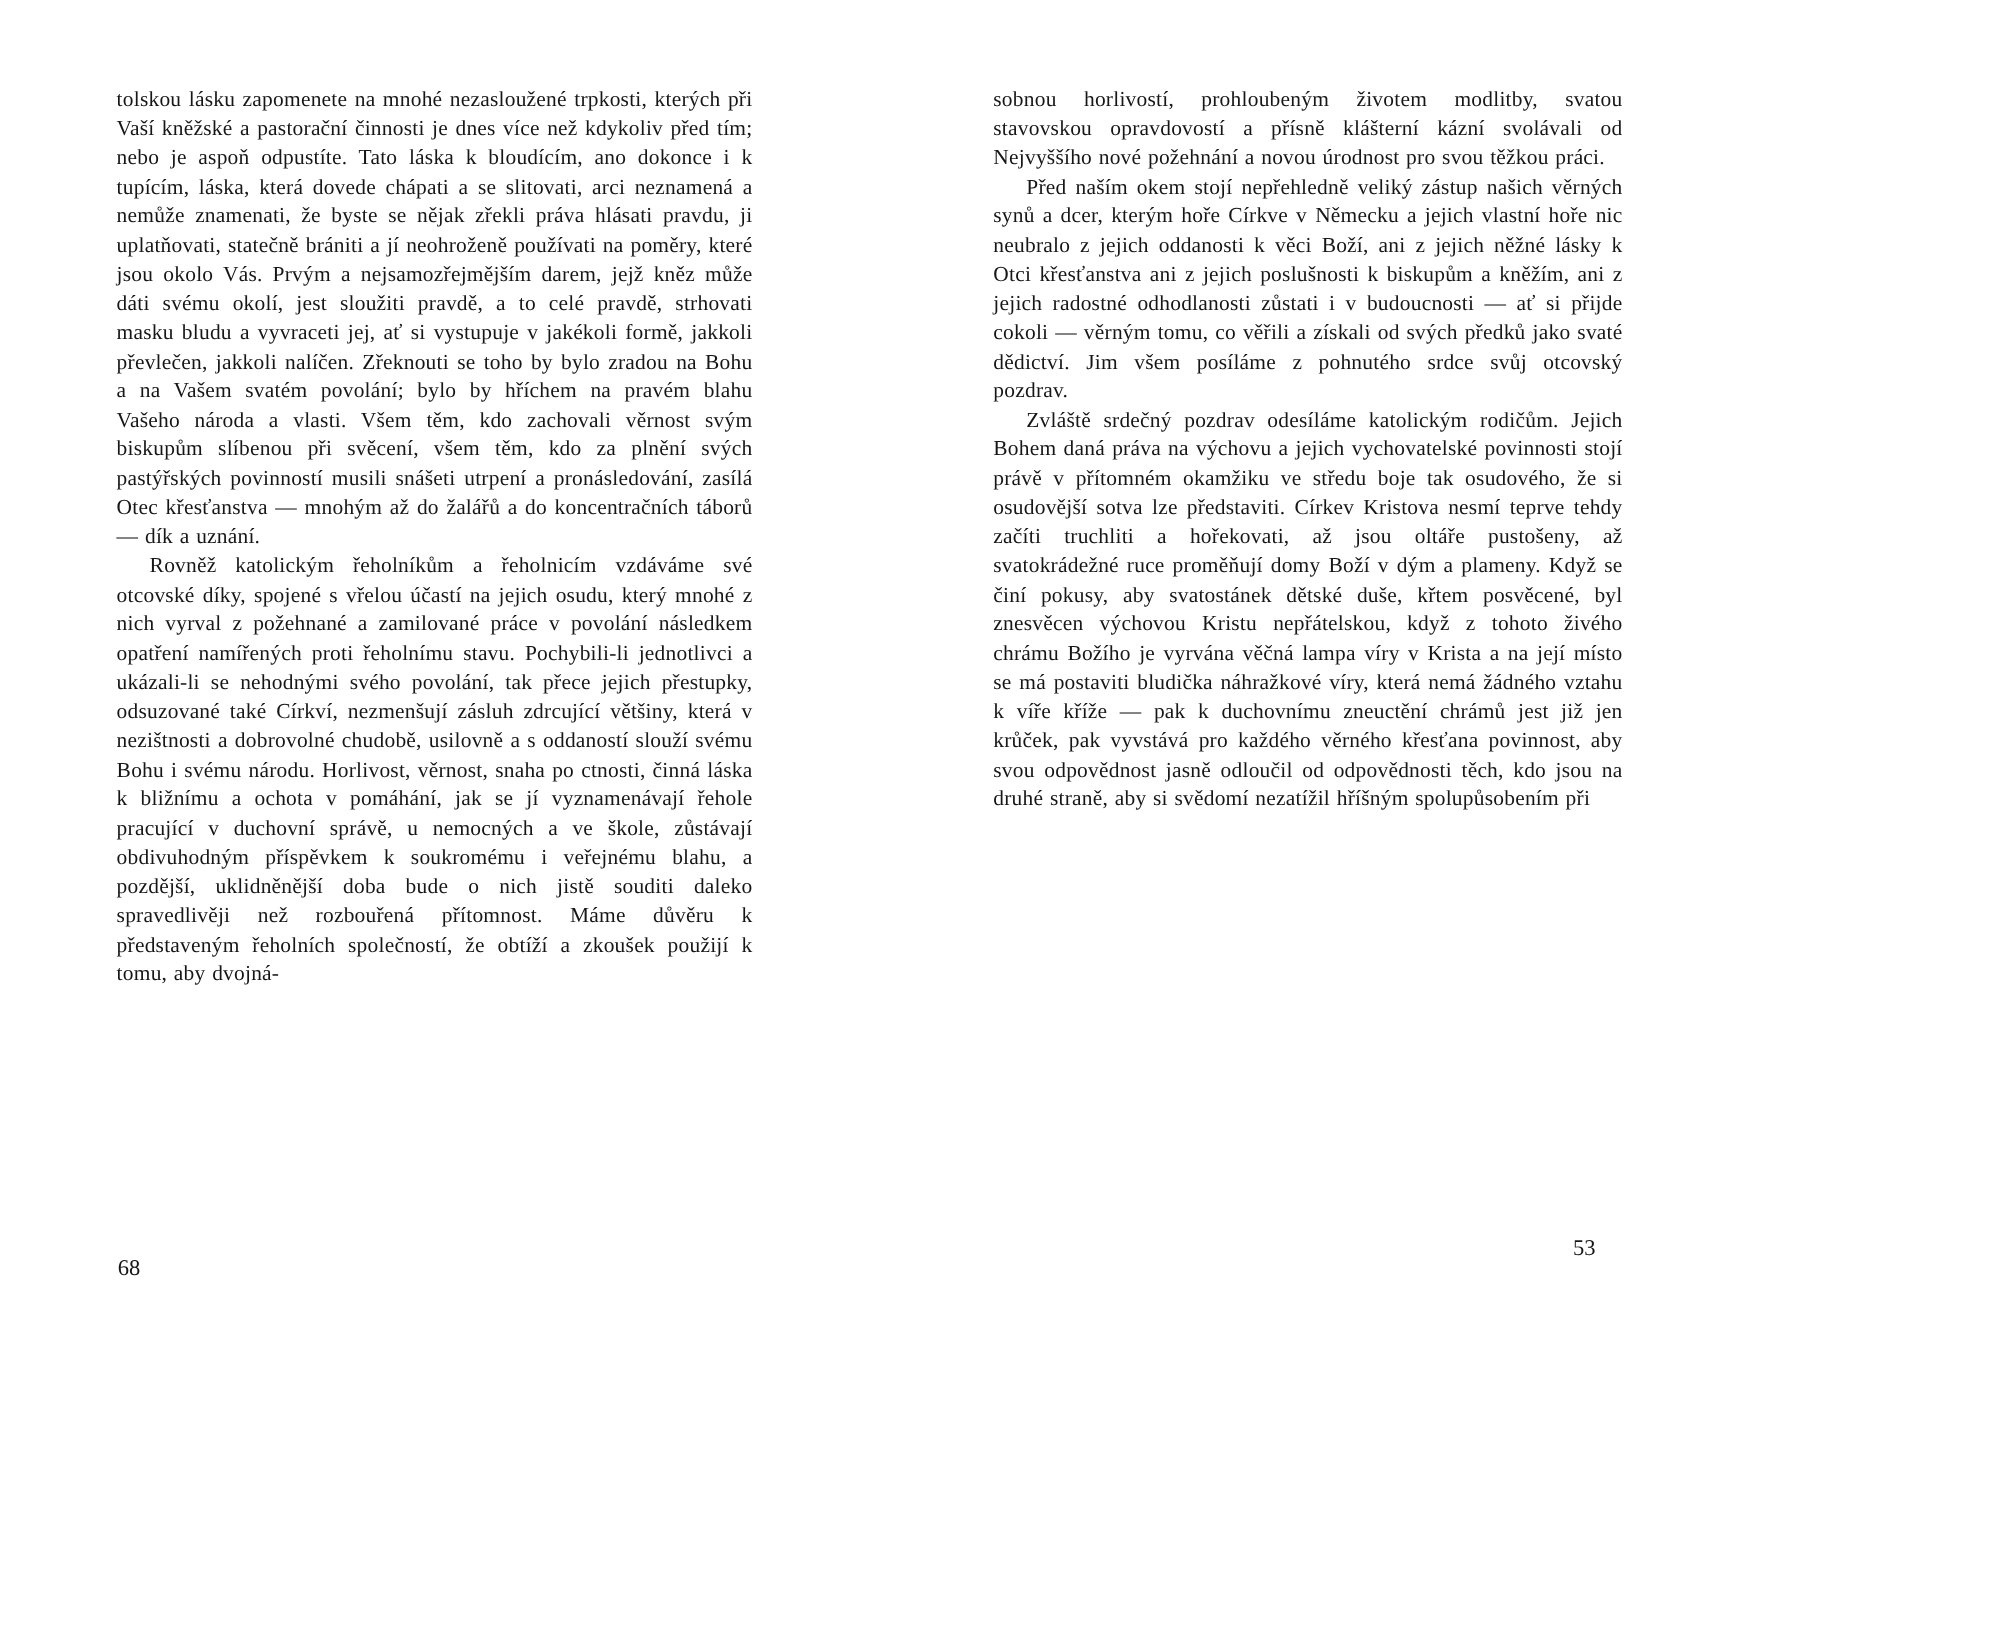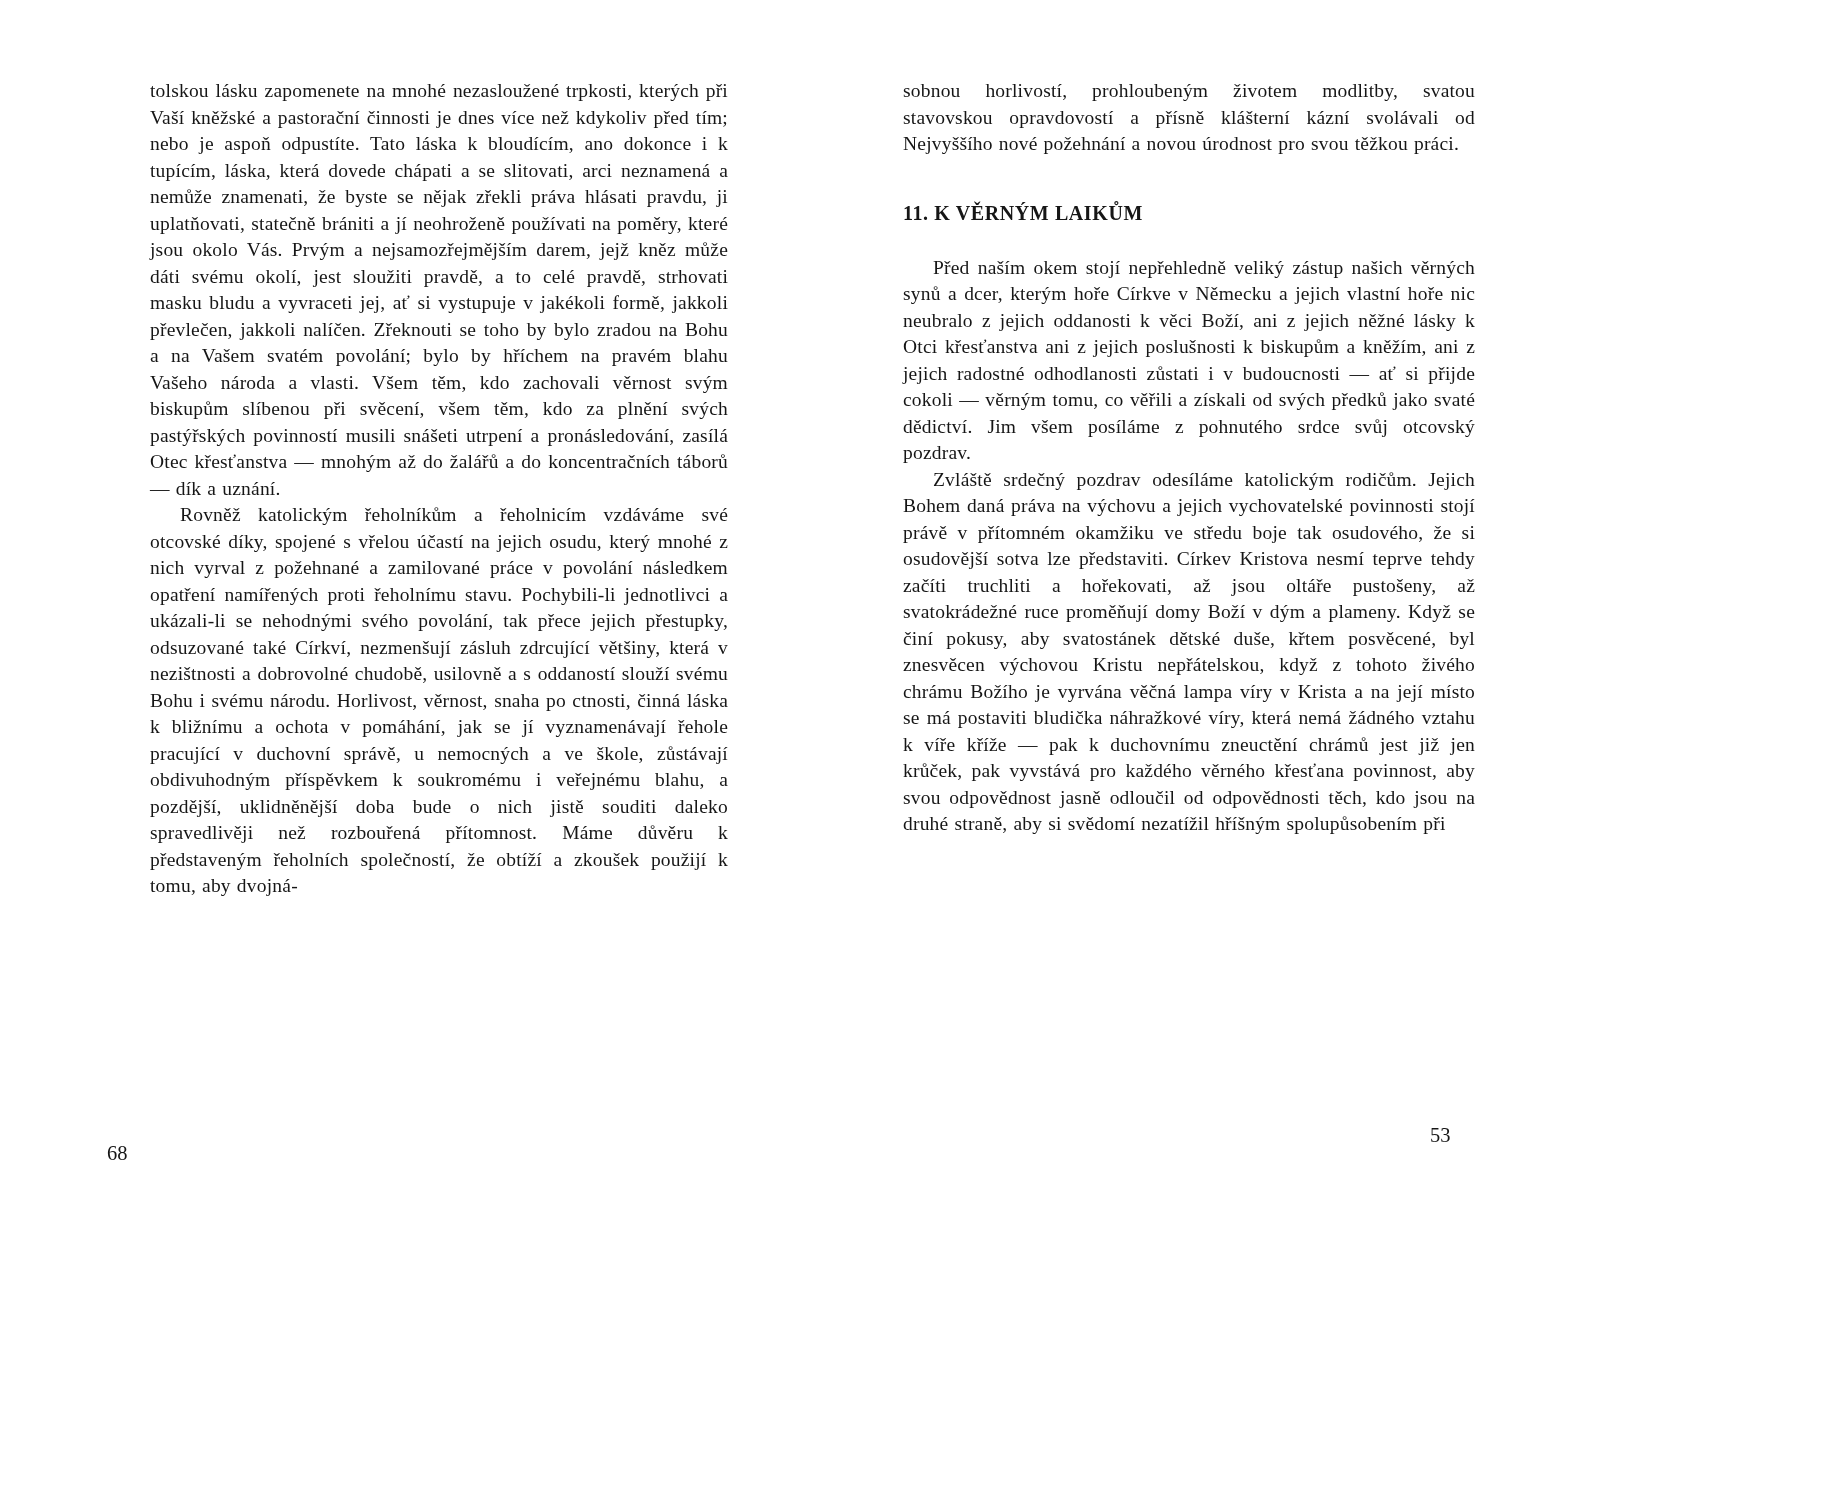--- a/index.html
+++ b/index.html
@@ -13,21 +13,21 @@
     height: 1500px;
     background: #ffffff;
     font-family: "Liberation Serif", "DejaVu Serif", serif;
     color: #161616;
     overflow: hidden;
   }
   .page {
     position: absolute;
     top: 78px;
   }
-  .page-left  { left: 106px;  width: 578px; margin-left: 44px; }
+  .page-left  { left: 106px;  width: 578px; }
   .page-right { left: 903px;  width: 572px; }
 
   .para {
     margin: 0;
     font-size: 19.5px;
     line-height: 26.5px;
     text-align: justify;
     letter-spacing: 0.2px;
     word-spacing: 1px;
   }
@@ -54,21 +54,20 @@
 
 <div class="spread">
 
   <div class="page page-left">
     <p class="para">tolskou lásku zapomenete na mnohé nezasloužené trpkosti, kterých při Vaší kněžské a pastorační činnosti je dnes více než kdykoliv před tím; nebo je aspoň odpustíte. Tato láska k bloudícím, ano dokonce i k tupícím, láska, která dovede chápati a se slitovati, arci neznamená a nemůže znamenati, že byste se nějak zřekli práva hlásati pravdu, ji uplatňovati, statečně brániti a jí neohroženě používati na poměry, které jsou okolo Vás. Prvým a nejsamozřejmějším darem, jejž kněz může dáti svému okolí, jest sloužiti pravdě, a to celé pravdě, strhovati masku bludu a vyvraceti jej, ať si vystupuje v jakékoli formě, jakkoli převlečen, jakkoli nalíčen. Zřeknouti se toho by bylo zradou na Bohu a na Vašem svatém povolání; bylo by hříchem na pravém blahu Vašeho národa a vlasti. Všem těm, kdo zachovali věrnost svým biskupům slíbenou při svěcení, všem těm, kdo za plnění svých pastýřských povinností musili snášeti utrpení a pronásledování, zasílá Otec křesťanstva — mnohým až do žalářů a do koncentračních táborů — dík a uznání.</p>
     <p class="para indent">Rovněž katolickým řeholníkům a řeholnicím vzdáváme své otcovské díky, spojené s vřelou účastí na jejich osudu, který mnohé z nich vyrval z požehnané a zamilované práce v povolání následkem opatření namířených proti řeholnímu stavu. Pochybili-li jednotlivci a ukázali-li se nehodnými svého povolání, tak přece jejich přestupky, odsuzované také Církví, nezmenšují zásluh zdrcující většiny, která v nezištnosti a dobrovolné chudobě, usilovně a s oddaností slouží svému Bohu i svému národu. Horlivost, věrnost, snaha po ctnosti, činná láska k bližnímu a ochota v pomáhání, jak se jí vyznamenávají řehole pracující v duchovní správě, u nemocných a ve škole, zůstávají obdivuhodným příspěvkem k soukromému i veřejnému blahu, a pozdější, uklidněnější doba bude o nich jistě souditi daleko spravedlivěji než rozbouřená přítomnost. Máme důvěru k představeným řeholních společností, že obtíží a zkoušek použijí k tomu, aby dvojná-</p>
   </div>
 
   <div class="page page-right">
     <p class="para">sobnou horlivostí, prohloubeným životem modlitby, svatou stavovskou opravdovostí a přísně klášterní kázní svolávali od Nejvyššího nové požehnání a novou úrodnost pro svou těžkou práci.</p>
-    <h2 class="section-heading">11. K VĚRNÝM LAIKŮM</h2>
     <p class="para indent">Před naším okem stojí nepřehledně veliký zástup našich věrných synů a dcer, kterým hoře Církve v Německu a jejich vlastní hoře nic neubralo z jejich oddanosti k věci Boží, ani z jejich něžné lásky k Otci křesťanstva ani z jejich poslušnosti k biskupům a kněžím, ani z jejich radostné odhodlanosti zůstati i v budoucnosti — ať si přijde cokoli — věrným tomu, co věřili a získali od svých předků jako svaté dědictví. Jim všem posíláme z pohnutého srdce svůj otcovský pozdrav.</p>
     <p class="para indent">Zvláště srdečný pozdrav odesíláme katolickým rodičům. Jejich Bohem daná práva na výchovu a jejich vychovatelské povinnosti stojí právě v přítomném okamžiku ve středu boje tak osudového, že si osudovější sotva lze představiti. Církev Kristova nesmí teprve tehdy začíti truchliti a hořekovati, až jsou oltáře pustošeny, až svatokrádežné ruce proměňují domy Boží v dým a plameny. Když se činí pokusy, aby svatostánek dětské duše, křtem posvěcené, byl znesvěcen výchovou Kristu nepřátelskou, když z tohoto živého chrámu Božího je vyrvána věčná lampa víry v Krista a na její místo se má postaviti bludička náhražkové víry, která nemá žádného vztahu k víře kříže — pak k duchovnímu zneuctění chrámů jest již jen krůček, pak vyvstává pro každého věrného křesťana povinnost, aby svou odpovědnost jasně odloučil od odpovědnosti těch, kdo jsou na druhé straně, aby si svědomí nezatížil hříšným spolupůsobením při</p>
   </div>
 
   <div class="page-number page-number-left">68</div>
 
   <div class="page-number page-number-right">53</div>
 
 </div>
 

